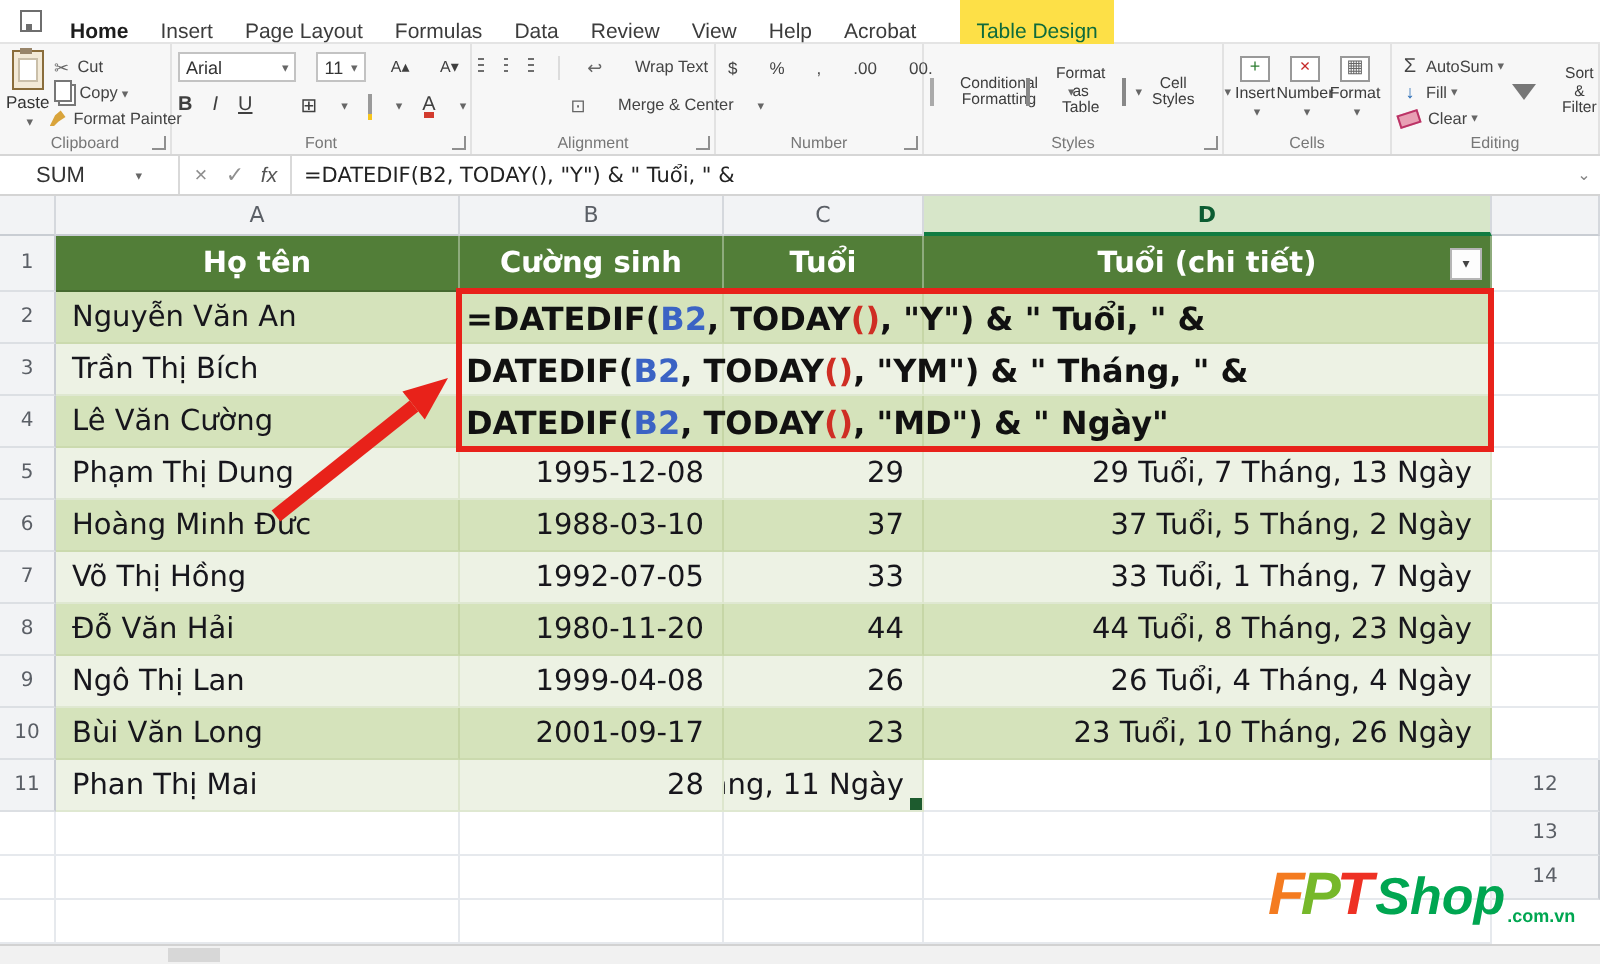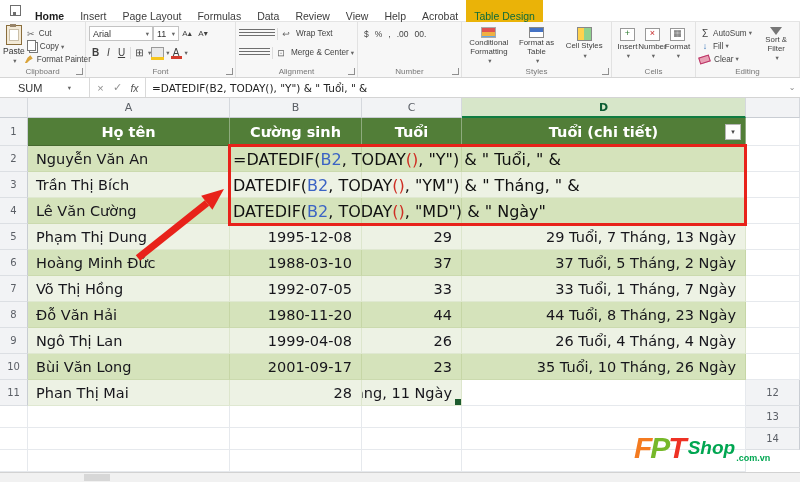--- a/index.html
+++ b/index.html
@@ -11,56 +11,56 @@
 .app{position:relative;width:800px;height:482px;overflow:hidden;background:#fff}
 
 
 .tabstrip{position:absolute;left:0;top:0;width:100%;height:22px;background:#fff;border-bottom:1px solid #e4e4e4;display:flex;align-items:stretch;padding-left:4px;font-size:10.5px;color:#3c3c3c;box-sizing:border-box}
 .qat{display:flex;align-items:center;padding:0 6px}
 .ic-floppy{width:9px;height:9px;border:1px solid #6e6e6e;position:relative;display:inline-block}
 .ic-floppy::after{content:"";position:absolute;left:2px;bottom:0;width:3px;height:3px;background:#6e6e6e}
 .tabs{display:flex;align-items:stretch}
 .tab{display:flex;align-items:center;padding:16px 8px;cursor:pointer;white-space:nowrap}
 .tab.active{font-weight:bold;color:#1d1d1d;box-shadow:inset 0 -2.5px 0 var(--excel-green)}
-.tab.contextual{background:#eab308;color:#0e6b3c}
+.tab.contextual{margin-left:14px;background:#fde047;color:#0e6b3c}
 
 
 .ribbon{position:absolute;top:22px;left:0;width:100%;height:56px;background:#f7f7f7;border-bottom:1px solid #d6d6d6;display:flex;box-sizing:border-box}
 .rgroup{position:relative;height:100%;border-right:1px solid #e2e2e2;padding:3px 3px 12px;box-sizing:border-box;flex:none}
 .glabel{position:absolute;bottom:1px;left:0;right:0;text-align:center;font-size:8px;color:#777}
 .launcher{position:absolute;right:2px;bottom:2px;width:6px;height:6px;border-right:1.5px solid #8f8f8f;border-bottom:1.5px solid #8f8f8f}
 .caret{font-size:6.5px;color:#666;margin-left:2px;flex:none}
 .grow{display:flex;height:100%;box-sizing:border-box}
 .col{flex-direction:column;gap:2px}
 .g-clipboard{width:86px}.g-font{width:150px}.g-align{width:122px}.g-number{width:104px}.g-styles{width:150px}.g-cells{width:84px}.g-editing{width:104px}
 .paste{width:32px;display:flex;flex-direction:column;align-items:center;justify-content:center;gap:1px;cursor:pointer}
 .plabel{font-size:8.5px;color:#333}
 .ic-clip{width:14px;height:18px;border:1px solid #8a6d3b;background:#f3ead7;position:relative}
 .ic-clip::before{content:"";position:absolute;top:-2px;left:3px;width:6px;height:3px;background:#98856a}
 .ic-clip::after{content:"";position:absolute;top:3px;left:2px;width:8px;height:10px;background:#fff;border:1px solid #cabfa9}
 .ministack{display:flex;flex-direction:column;justify-content:flex-start;gap:1px;padding-top:3px}
 .mini{display:flex;align-items:center;font-size:8.2px;color:#444;white-space:nowrap;cursor:pointer;height:12px}
 .mic{width:12px;text-align:center;font-size:9px;color:#666;margin-right:2px;flex:none}
 .ic-copy{width:7px;height:9px;border:1px solid #777;background:#fff;box-shadow:2px 2px 0 -1px #fff,2px 2px 0 0 #777;display:inline-block;margin:0 4px 2px 2px}
 .brush{width:8px;height:8px;background:#d9a43b;clip-path:polygon(0 100%,35% 30%,70% 0,100% 40%,55% 70%,25% 100%);display:inline-block;margin-right:4px}
-.frow{display:flex;align-items:center;gap:0;height:17px}
+.frow{display:flex;align-items:center;gap:10px;height:17px}
 .rselect{border:1px solid #c3c3c3;background:#fff;font-size:9px;color:#333;display:flex;align-items:center;padding:0 3px;height:15px;box-sizing:border-box}
 .fname{width:64px}.fsize{width:26px}
 .rselect span:first-child{flex:1;overflow:hidden;white-space:nowrap}
 .tbtn{font-size:10px;color:#3f3f3f;width:13px;text-align:center;cursor:pointer}
 .tbtn.b{font-weight:bold}.tbtn.i{font-style:italic}.tbtn.u{text-decoration:underline}
 .sep{width:1px;height:12px;background:#dcdcdc;margin:0 2px}
 .ic-fill{width:11px;height:10px;position:relative;display:inline-block;border:1px solid #9a9a9a;background:#e9e9e9}
 .ic-fill::after{content:"";position:absolute;left:-1px;right:-1px;bottom:-2px;height:3px;background:#f6c51d}
 .fc{position:relative}
 .fc::after{content:"";position:absolute;left:1px;right:1px;bottom:-1px;height:3px;background:#d23b2e}
 .ic-lines{width:12px;height:9px;background:repeating-linear-gradient(to bottom,#6f6f6f 0 1px,transparent 1px 3px);display:inline-block}
 .alabel{font-size:8.2px;color:#444;white-space:nowrap;margin-left:2px}
 .ic-num{font-size:8.5px;color:#444;padding:0 3px;cursor:pointer}
-.sbtn{width:48px;display:flex;flex-direction:column;align-items:center;justify-content:flex-start;gap:1px;text-align:center;cursor:pointer;padding-top:2px}
+.sbtn{width:48px;display:flex;flex-direction:row;align-items:center;justify-content:flex-start;gap:13px;text-align:center;cursor:pointer;padding-top:2px}
 .slabel{font-size:7.8px;line-height:8.5px;color:#3d3d3d}
 .ic-cf{width:13px;height:12px;background:linear-gradient(180deg,#e05252 0 4px,#f0b042 4px 8px,#67a7e0 8px 12px);border:1px solid #aaa}
 .ic-ft{width:13px;height:12px;border:1px solid #888;background:linear-gradient(180deg,#4472c4 0 4px,#fff 4px),repeating-linear-gradient(to bottom,transparent 0 3px,#c9c9c9 3px 4px)}
 .ic-cs{width:13px;height:12px;border:1px solid #888;background:linear-gradient(90deg,#ffd24d 0 50%,#8fd18f 50%)}
 .cbtn{width:25px;display:flex;flex-direction:column;align-items:center;gap:1px;padding-top:3px;cursor:pointer}
 .ic-cells{width:13px;height:11px;border:1px solid #999;background:#fff;position:relative;font-size:9px;line-height:9px;text-align:center}
 .ic-cells.ins{color:#2e7d32}.ic-cells.del{color:#c62828}.ic-cells.fmt{color:#666}
 .clabel{font-size:8px;color:#3d3d3d}
 .ed-left{display:flex;flex-direction:column;gap:1px;padding-top:2px;width:58px}
 .ic-sigma{font-size:10px;color:#444;width:12px;text-align:center;margin-right:2px}
@@ -89,28 +89,28 @@
 .cell.ar{justify-content:flex-end;padding-right:9px}
 .cell.thead{background:var(--table-header);color:#fff;font-weight:bold;justify-content:center;font-size:14.5px;border-right:1px solid rgba(255,255,255,.35);border-bottom:1px solid #46692f}
 .cell.b1{background:var(--band1);border-right:1px solid #c6d6a6;border-bottom:1px solid #cbdaae}
 .cell.b2{background:var(--band2);border-right:1px solid #dde6cd;border-bottom:1px solid #dfe8d1}
 .filter{position:absolute;right:4px;top:50%;transform:translateY(-50%);width:14px;height:14px;background:#fdfdfd;border:1px solid #b5b5b5;color:#444;font-size:7px;display:flex;align-items:center;justify-content:center;font-weight:normal}
 .tcorner::after{content:"";position:absolute;right:0;bottom:0;width:6px;height:6px;background:#1d5b2e}
 
 
 .annot-box{position:absolute;left:228px;top:144px;width:519px;height:82px;border:3px solid var(--annot-red);box-sizing:border-box;z-index:5;pointer-events:none}
 .annot-lines{position:absolute;left:233px;top:146px;z-index:5;pointer-events:none}
-.annot-line{height:26px;display:flex;align-items:center;font-family:"DejaVu Sans",sans-serif;font-size:16px;font-weight:normal;color:#111;white-space:nowrap}
+.annot-line{height:26px;display:flex;align-items:center;font-family:"DejaVu Sans",sans-serif;font-size:16px;font-weight:bold;color:#111;white-space:nowrap}
 .annot-arrow{position:absolute;left:0;top:0;z-index:6;pointer-events:none}
 
 
 .fpt-logo{position:absolute;left:634px;top:428px;height:40px;display:flex;align-items:center;z-index:3;font-style:italic;font-weight:bold}
 .fl{font-size:30px;letter-spacing:-2px;line-height:30px}
 .fl.f{color:var(--fpt-f)}.fl.p{color:var(--fpt-p)}.fl.t{color:var(--fpt-t);margin-right:3px}
-.fpt-shop{font-size:19px;color:var(--fpt-green);line-height:26px}
+.fpt-shop{font-size:26px;color:var(--fpt-green);line-height:26px}
 .fpt-domain{font-size:9px;color:var(--fpt-green);align-self:flex-end;margin:0 0 5px 1px;font-style:normal}
 .bottomstrip{position:absolute;left:0;top:472px;width:100%;height:10px;background:#f1f1f1;border-top:1px solid #d2d2d2;box-sizing:border-box}
 .sheettab{position:absolute;left:84px;top:474px;width:26px;height:7px;background:#d7d7d7}
 </style>
 </head>
 <body>
 
 <div class="app">
 
   <div class="tabstrip">
@@ -383,21 +383,21 @@
       <div class="rh">9</div>
       <div class="cell al b2">Ngô Thị Lan</div>
       <div class="cell ar b2">1999-04-08</div>
       <div class="cell ar b2">26</div>
       <div class="cell ar b2">26 Tuổi, 4 Tháng, 4 Ngày</div>
       <div class="cell out"></div>
       <div class="rh">10</div>
       <div class="cell al b1">Bùi Văn Long</div>
       <div class="cell ar b1">2001-09-17</div>
       <div class="cell ar b1">23</div>
-      <div class="cell ar b1">35 Tuổi, 10 Tháng, 26 Ngày</div>
+      <div class="cell ar b1">23 Tuổi, 10 Tháng, 26 Ngày</div>
       <div class="cell out"></div>
       <div class="rh">11</div>
       <div class="cell al b2">Phan Thị Mai</div>
       <div class="cell ar b2">28</div>
       <div class="cell ar b2 tcorner">28 Tuổi, 2 Tháng, 11 Ngày</div>
       <div class="cell out"></div>
       <div class="rh">12</div>
       <div class="cell out"></div>
       <div class="cell out"></div>
       <div class="cell out"></div>

